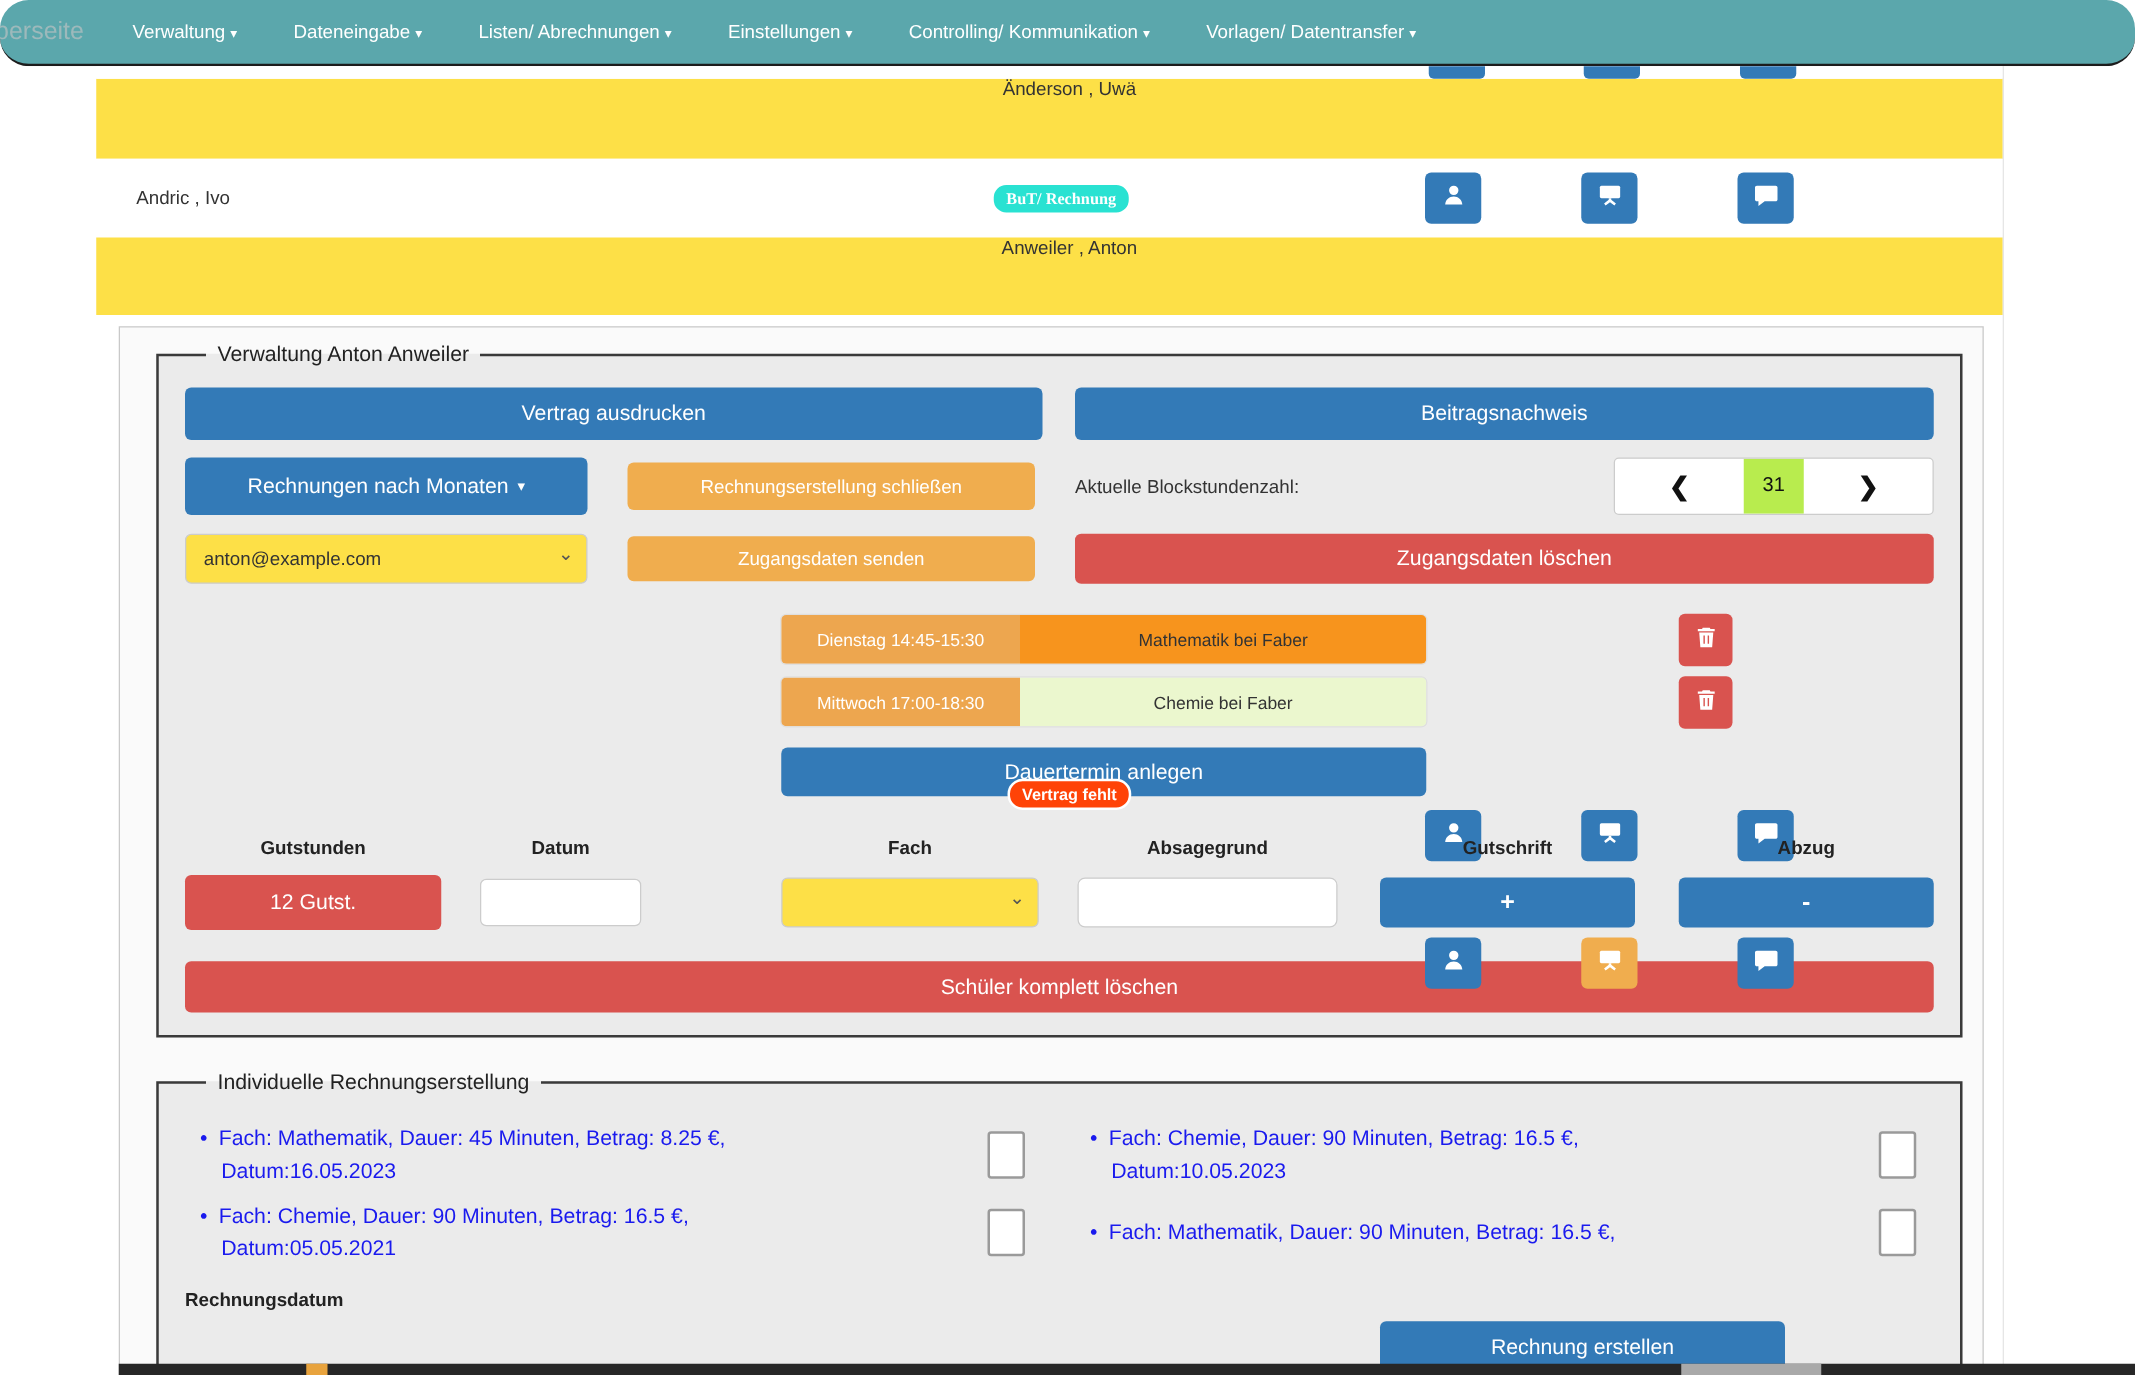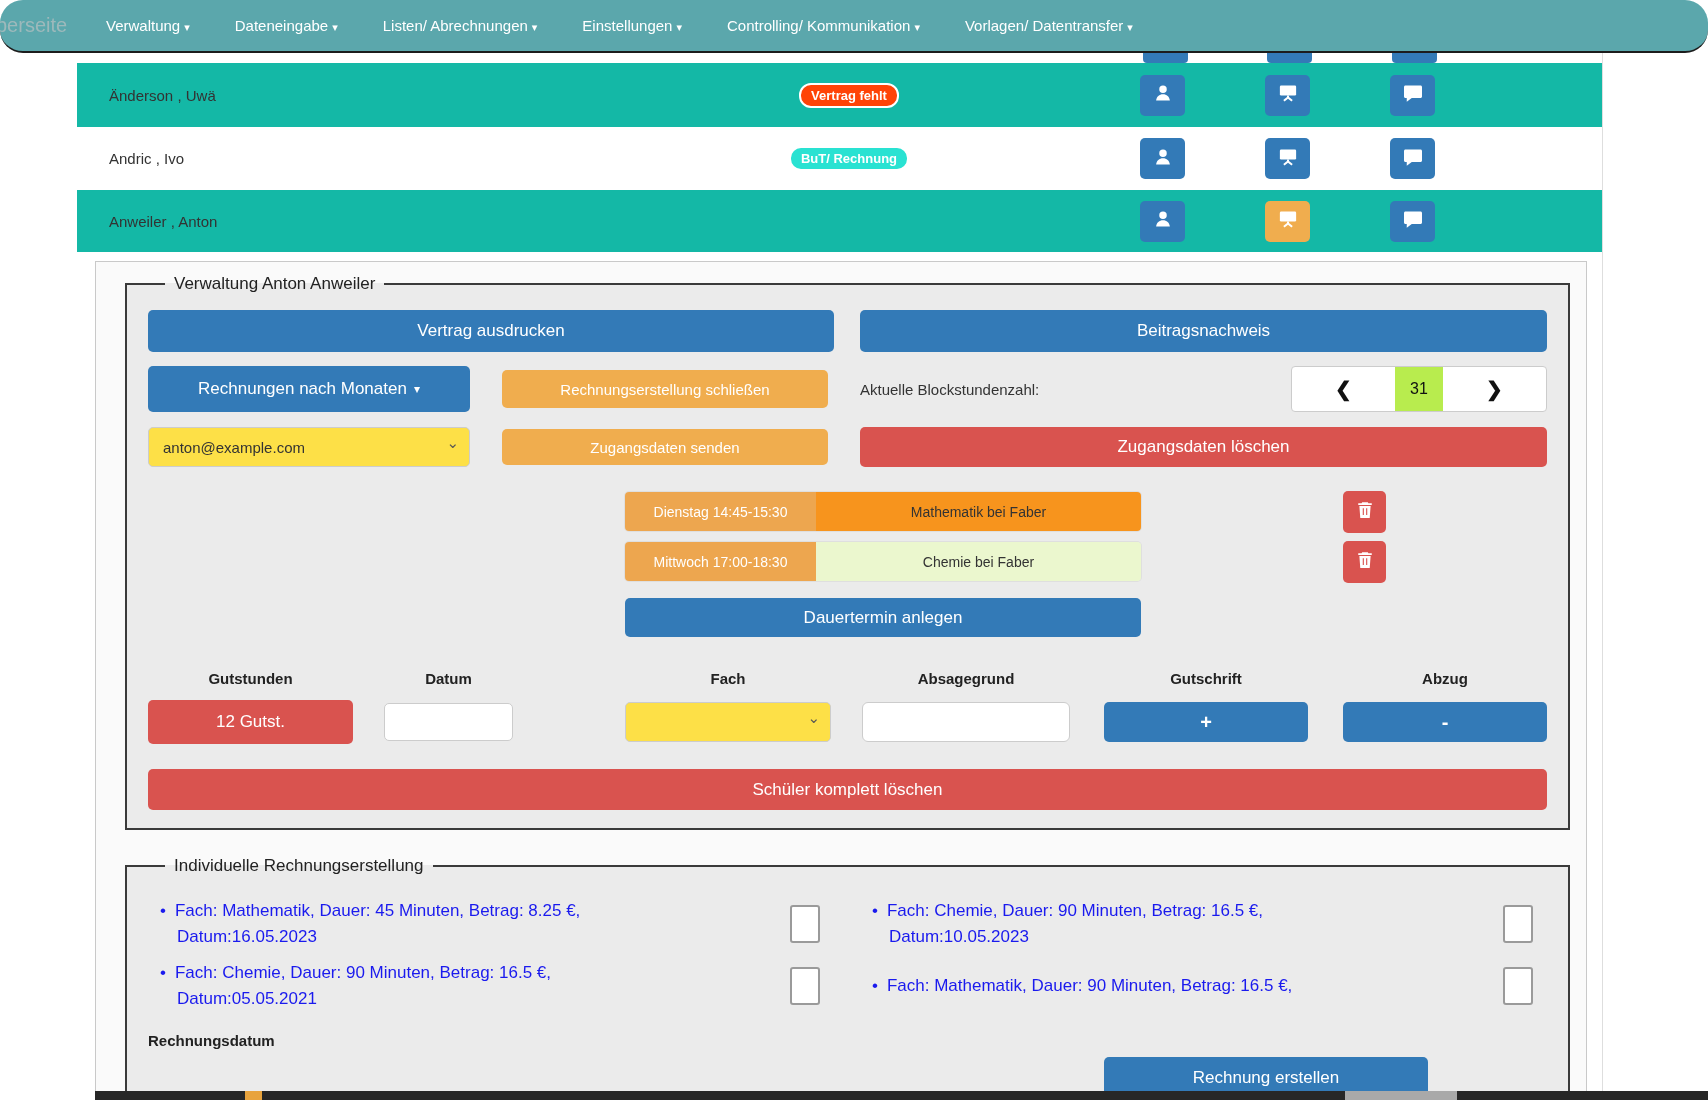--- a/index.html
+++ b/index.html
@@ -15,28 +15,28 @@
   .nav-item .caret { font-size:11px; margin-left:4px; }
 
   
   .main { margin-left:77px; width:1526px; background:#fff; border-right:1px solid #dedede; }
 
   .partial-strip { position:relative; height:10px; background:#fff; }
   .stub { position:absolute; top:0; width:45px; height:10px; background:#337ab7;
           border-radius:0 0 4px 4px; }
 
   .student-row { display:flex; align-items:center; height:64px; padding-left:32px; }
-  .row-gray { background:#14b8a6; }
+  .row-gray { background:#fde047;flex-direction:column; }
   .row-white { background:#ffffff; }
   .student-name { font-size:15px; color:#333; flex:0 0 560px; }
   .badge-wrap { width:360px; display:flex; justify-content:center; }
   .badge { color:#fff; font-weight:bold; font-size:13px; padding:3px 10px;
            border-radius:12px; border:2px solid #fff; white-space:nowrap; }
   .badge-red { background:#ff4307; }
-  .badge-cyan { background:#29e2d2; }
+  .badge-cyan { background:#29e2d2;font-family:Liberation Serif, serif; }
   .icon-btns { display:flex; gap:80px; margin-left:auto; margin-right:167px; }
   .icon-btn { width:45px; height:41px; border-radius:5px; background:#337ab7;
               display:flex; align-items:center; justify-content:center; cursor:pointer; }
   .icon-btn.orange { background:#f0ad4e; }
 
   
   .detail-wrap { padding:9px 0 0 18px; background:#fff; }
   .panel { width:1492px; background:#fafafa; border:1px solid #c9c9c9; padding:0 18px 26px 29px; }
 
   fieldset { border:2px solid #3a3a3a; background:#ebebeb; width:1445px;

